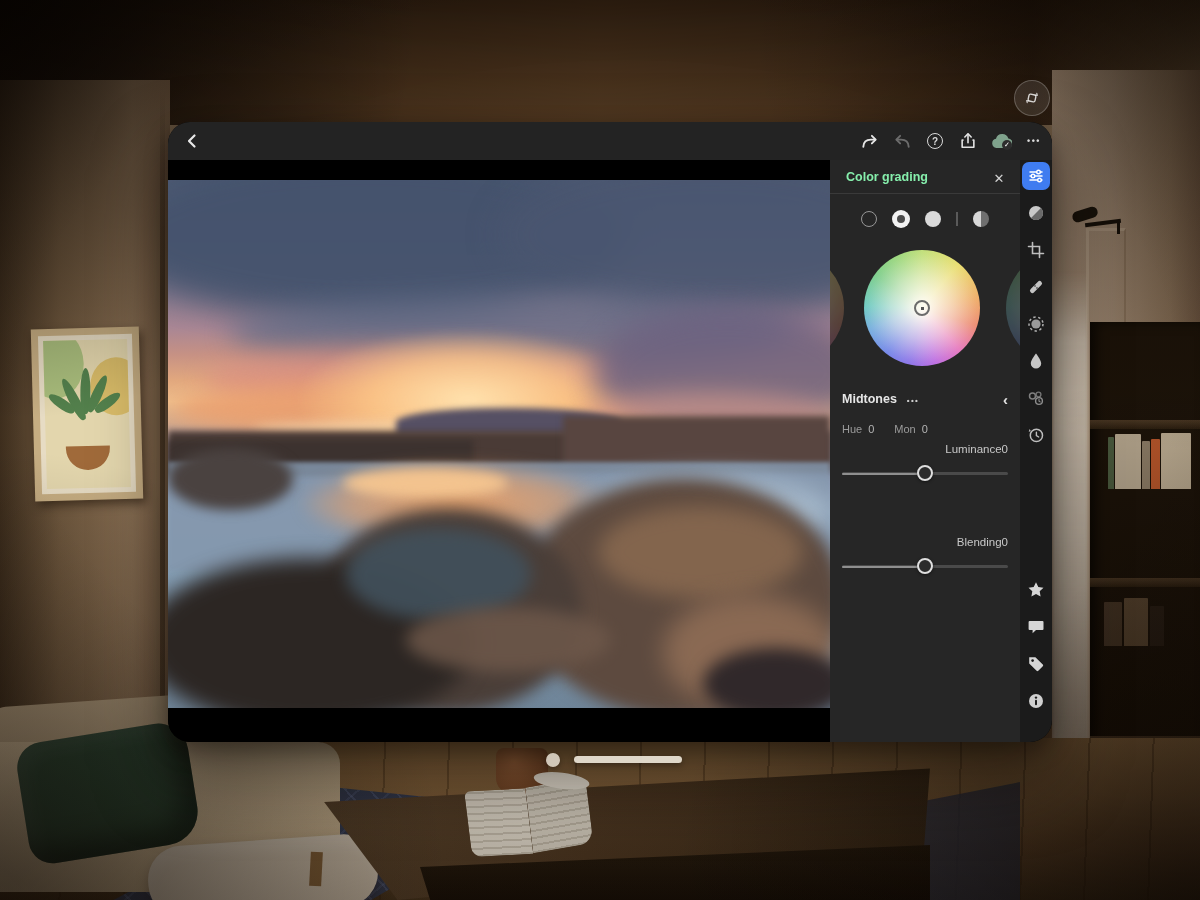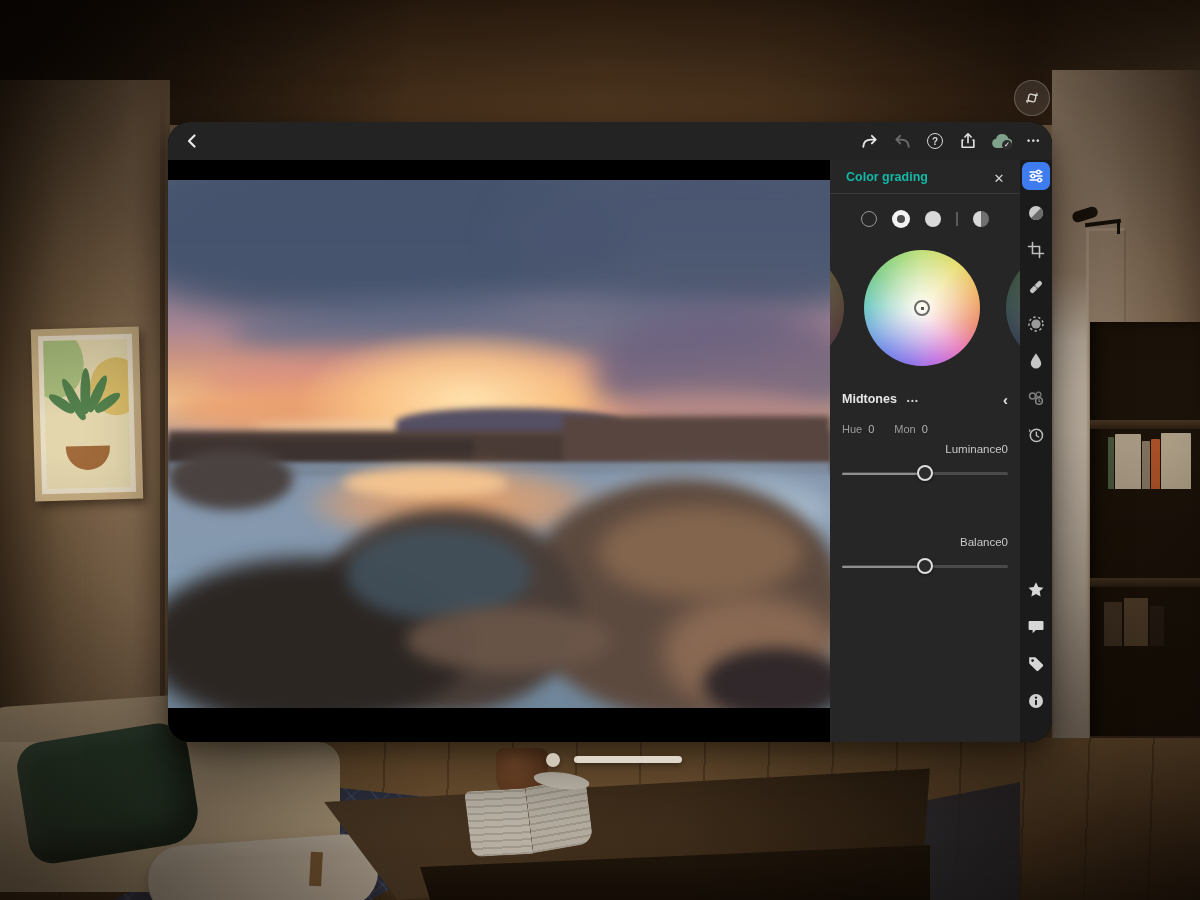--- a/index.html
+++ b/index.html
@@ -138,21 +138,21 @@
   .rock-r-hi2 { left:495px; top:415px; width:175px; height:115px; background:#99745a; filter:blur(12px); opacity:.75; }
   .rock-c { left:148px; top:328px; width:265px; height:205px; background:#4a3e38; filter:blur(8px); }
   .rock-bl { left:-25px; top:378px; width:330px; height:170px; background:#2c2623; filter:blur(10px); }
   .inlet { left:178px; top:348px; width:185px; height:92px; background:#41505b; filter:blur(8px); opacity:.92; }
   .rock-warm { left:238px; top:428px; width:205px; height:64px; background:#6e584a; filter:blur(8px); opacity:.85; }
   .rock-br { left:535px; top:468px; width:145px; height:72px; background:#30282a; filter:blur(8px); }
 
   
   .panel { position:relative; width:190px; height:582px; background:#262626; overflow:hidden; flex:none; }
   .panel-header { position:absolute; left:0; top:0; width:100%; height:34px; display:flex; align-items:center; border-bottom:1px solid #3a3a3a; }
-  .panel-title { margin-left:16px; font-size:12.5px; font-weight:700; color:#14b8a6; }
+  .panel-title { margin-left:16px; font-size:12.5px; font-weight:700; color:#86efac; }
   .panel-close { position:absolute; right:10px; top:7px; width:22px; height:22px; display:flex; align-items:center; justify-content:center;
     color:#d2d2d2; font-size:13px; }
   .tone-row { position:absolute; left:0; top:46px; width:190px; height:26px; display:flex; align-items:center; justify-content:center; gap:15px; }
   .tc { width:16px; height:16px; border-radius:50%; flex:none; }
   .tc-shadows { border:1.5px solid #979797; }
   .tc-midtones { width:18px; height:18px; background:#f2f2f2; display:flex; align-items:center; justify-content:center; }
   .tc-midtones::after { content:""; width:8px; height:8px; border-radius:50%; background:#4c4c4c; }
   .tc-highlights { background:#d9d9d9; }
   .tone-divider { width:1.5px; height:14px; background:#5a5a5a; }
   .tc-global { background:linear-gradient(90deg,#d8d8d8 50%,#6f6f6f 50%); }
@@ -394,21 +394,21 @@
           <div class="slider-track">
             <div class="track-base"></div>
             <div class="track-fill" style="width: 50%;"></div>
             <div class="knob" style="left: 50%;"></div>
           </div>
         </div>
 
 
         <div class="slider-row sl-bal">
           <div class="slider-head">
-            <span>Balance</span>
+            <span>Blending</span>
             <span>0</span>
           </div>
           <div class="slider-track">
             <div class="track-base"></div>
             <div class="track-fill" style="width: 50%;"></div>
             <div class="knob" style="left: 50%;"></div>
           </div>
         </div>
       </div>
 

